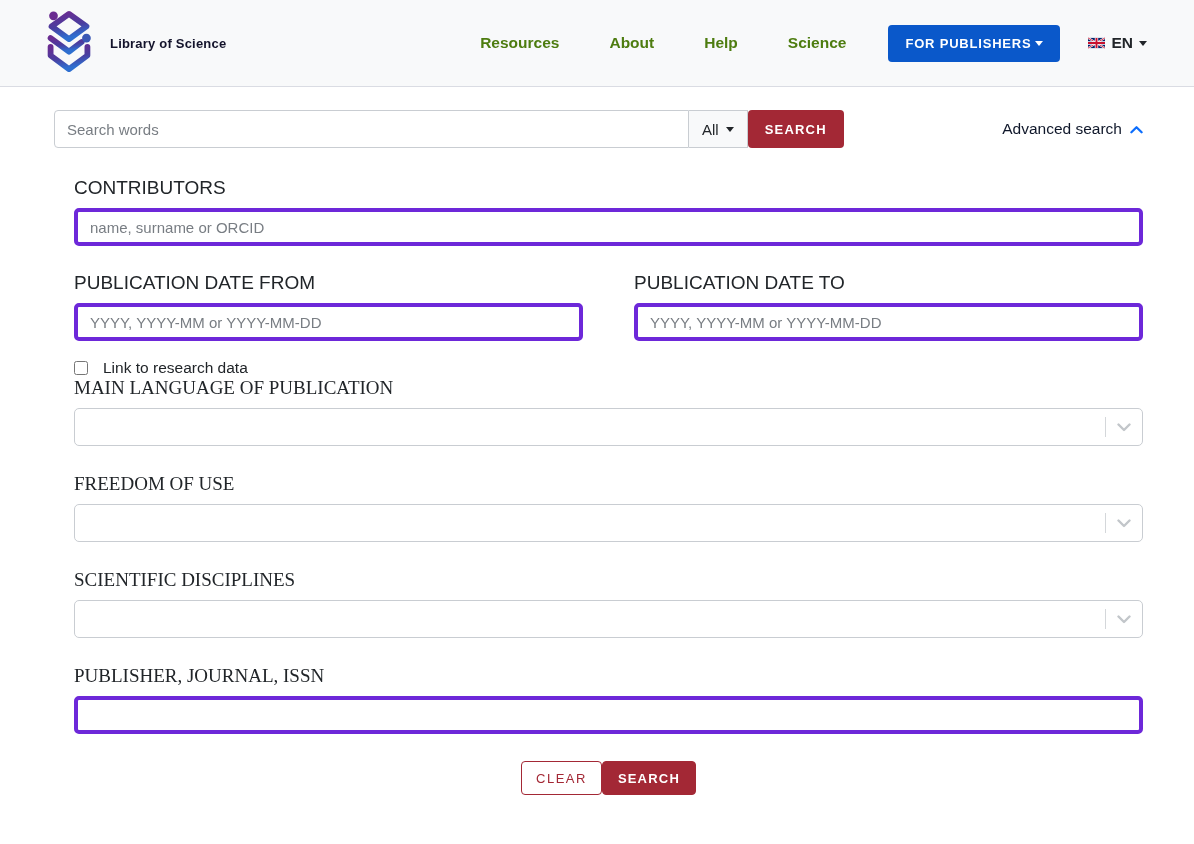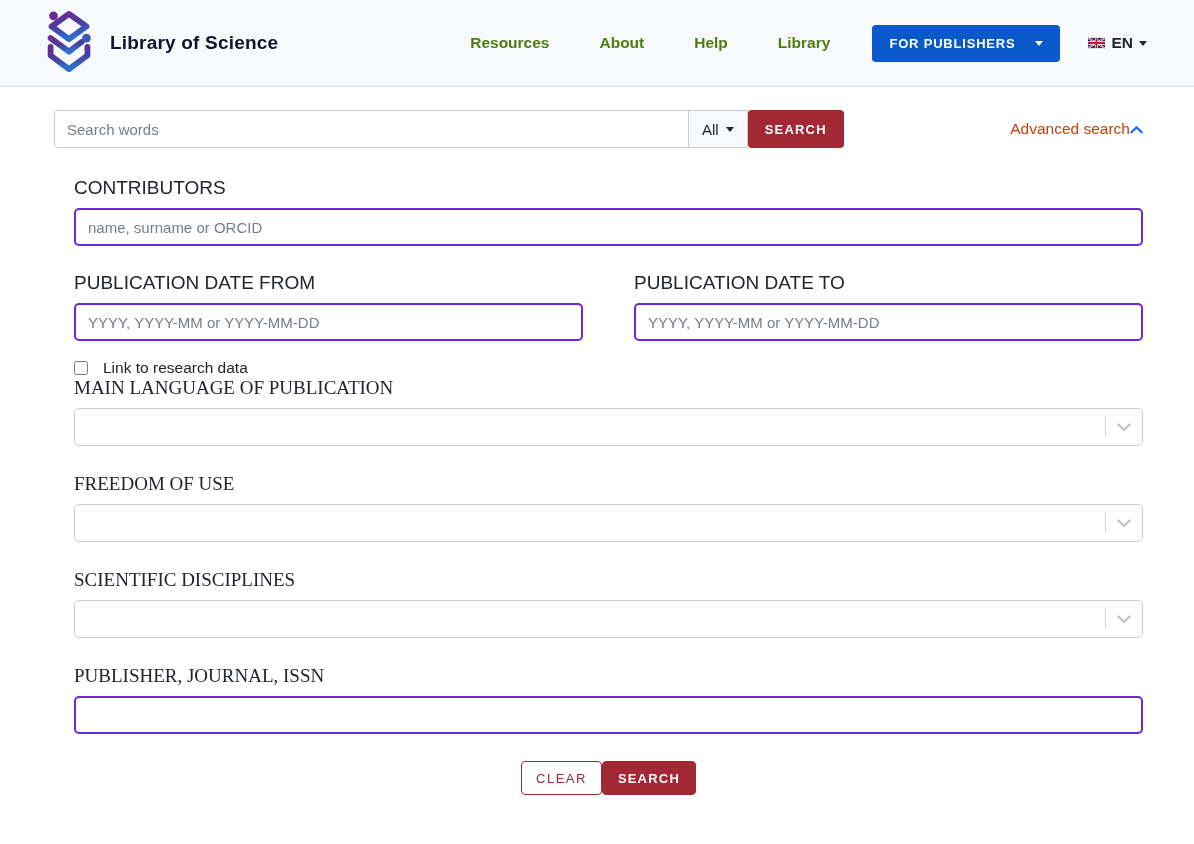--- a/index.html
+++ b/index.html
@@ -3,52 +3,52 @@
 <meta charset="utf-8">
 <style>
   * { margin:0; padding:0; box-sizing:border-box; }
   html,body { width:1194px; height:844px; background:#ffffff;
     font-family:"Liberation Sans","DejaVu Sans",sans-serif; color:#212529; }
 
   
   .header { height:87px; background:#f8f9fa; border-bottom:1px solid #dadce3; }
   .header-inner { height:100%; display:flex; align-items:center; padding:0 47px 0 38px; }
   .brand { display:flex; align-items:center; gap:10px; text-decoration:none; color:#13132b; cursor:pointer; }
-  .brand-text { font-size:19px; font-weight:700; letter-spacing:.2px; white-space:nowrap; }
+  .brand-text { font-size:13px; font-weight:700; letter-spacing:.2px; white-space:nowrap; }
   .main-nav { display:flex; align-items:center; gap:50px; margin-left:auto; }
   .nav-link { font-size:15.5px; font-weight:700; color:#4d7c0f; text-decoration:none; cursor:pointer; }
   .pub-btn { margin-left:42px; background:#0a58ca; color:#fff; border:none; border-radius:4px;
     font-family:inherit; font-size:13px; font-weight:700; letter-spacing:.8px;
-    padding:11px 17px; display:flex; align-items:center; gap:20px; cursor:pointer; }
+    padding:11px 17px; display:flex; align-items:center; gap:4px; cursor:pointer; }
   .lang { margin-left:28px; display:flex; align-items:center; gap:6px;
     font-size:15.5px; font-weight:700; cursor:pointer; }
   .caret { display:inline-block; width:0; height:0;
     border-left:4.5px solid transparent; border-right:4.5px solid transparent;
     border-top:5px solid currentColor; }
 
   
   .content { padding:0 51px 0 54px; }
   .search-row { margin-top:23px; display:flex; align-items:stretch; height:38px; }
   .search-input { width:635px; border:1px solid #c9cdd2; border-radius:4px 0 0 4px;
     padding:0 12px; font-family:inherit; font-size:15px; color:#737373; outline:none; }
   .search-input::placeholder { color:#787d83; }
   .scope-btn { border:1px solid #c9cdd2; border-left:none; background:#f8f9fa;
     font-family:inherit; font-size:15px; color:#212529; padding:0 13px;
     display:flex; align-items:center; gap:7px; cursor:pointer; }
   .btn-red { background:#a32835; color:#fff; border:none; border-radius:4px;
     font-family:inherit; font-size:13px; font-weight:700; letter-spacing:1.2px;
     padding:0 17px; cursor:pointer; }
-  .adv-link { margin-left:auto; align-self:center; display:flex; align-items:center; gap:0;
-    color:#c2410c; font-size:15.5px; text-decoration:none; cursor:pointer; }
+  .adv-link { margin-left:auto; align-self:center; display:flex; align-items:center; gap:8px;
+    color:#0f172a; font-size:15.5px; text-decoration:none; cursor:pointer; }
 
   
   .adv-panel { padding:29px 0 43px 20px; }
   .field { margin-bottom:26px; }
   .field-label { display:block; font-size:19px; color:#212529; margin-bottom:9px; }
-  .text-input { width:100%; height:38px; border:2px solid #6d28d9; border-radius:5px;
+  .text-input { width:100%; height:38px; border:4px solid #6d28d9; border-radius:5px;
     padding:0 12px; font-family:inherit; font-size:15px; color:#212529; outline:none; }
   .text-input::placeholder { color:#787d83; }
   .dates { display:grid; grid-template-columns:1fr 1fr; column-gap:51px; margin-bottom:18px; }
   .dates .field { margin-bottom:0; }
   .check-row { display:flex; align-items:center; gap:15px; cursor:pointer; }
   .check-row input { width:14px; height:14px; accent-color:#a32835; cursor:pointer; }
   .check-label { font-size:15.5px; color:#212529; }
   .mb27 { margin-bottom:27px;font-family:Liberation Serif, serif; }
   .select-box { position:relative; width:100%; height:38px; border:1px solid #c9cdd2;
     border-radius:5px; background:#fff; cursor:pointer; display:flex; align-items:center;
@@ -88,21 +88,21 @@
           <circle cx="16" cy="10" r="4.5" fill="#6a2c91"></circle>
           <circle cx="50" cy="33" r="4.5" fill="#3a58b5"></circle>
         </svg>
       </span>
       <span class="brand-text">Library of Science</span>
     </a>
     <nav class="main-nav">
       <a class="nav-link">Resources</a>
       <a class="nav-link">About</a>
       <a class="nav-link">Help</a>
-      <a class="nav-link">Library</a>
+      <a class="nav-link">Science</a>
     </nav>
     <button class="pub-btn">
       <span>FOR PUBLISHERS</span>
       <span class="caret"></span>
     </button>
     <div class="lang">
       <span style="display:inline-flex;">
         <svg width="17" height="12" viewBox="0 0 60 36">
           <rect width="60" height="36" fill="#012169"></rect>
           <path d="M0,0 60,36 M60,0 0,36" stroke="#ffffff" stroke-width="7"></path>

